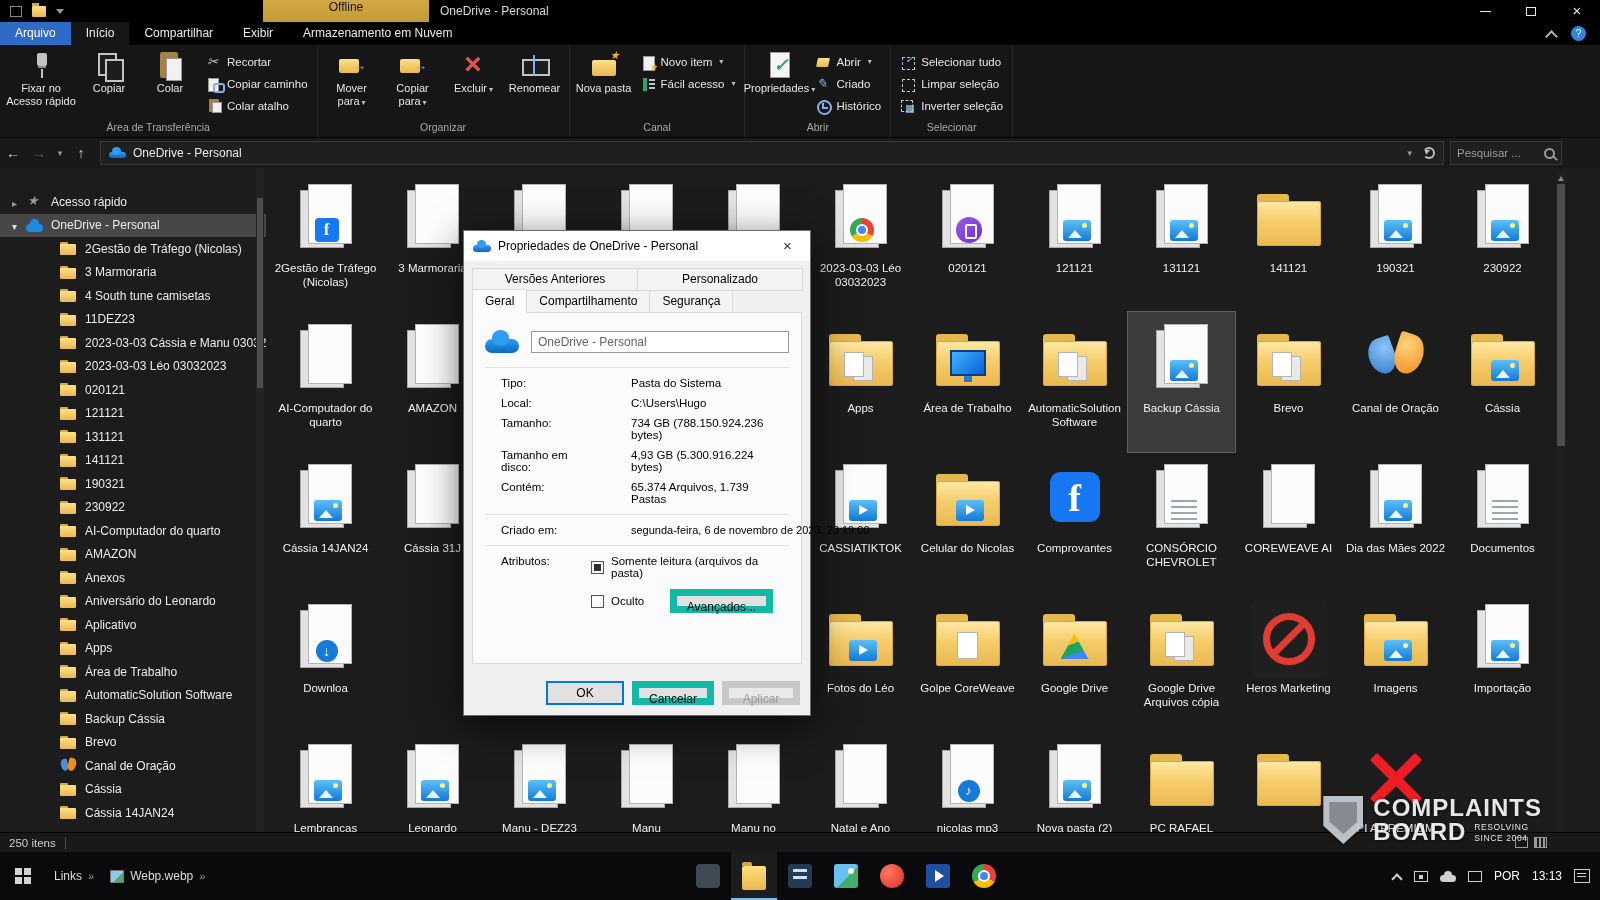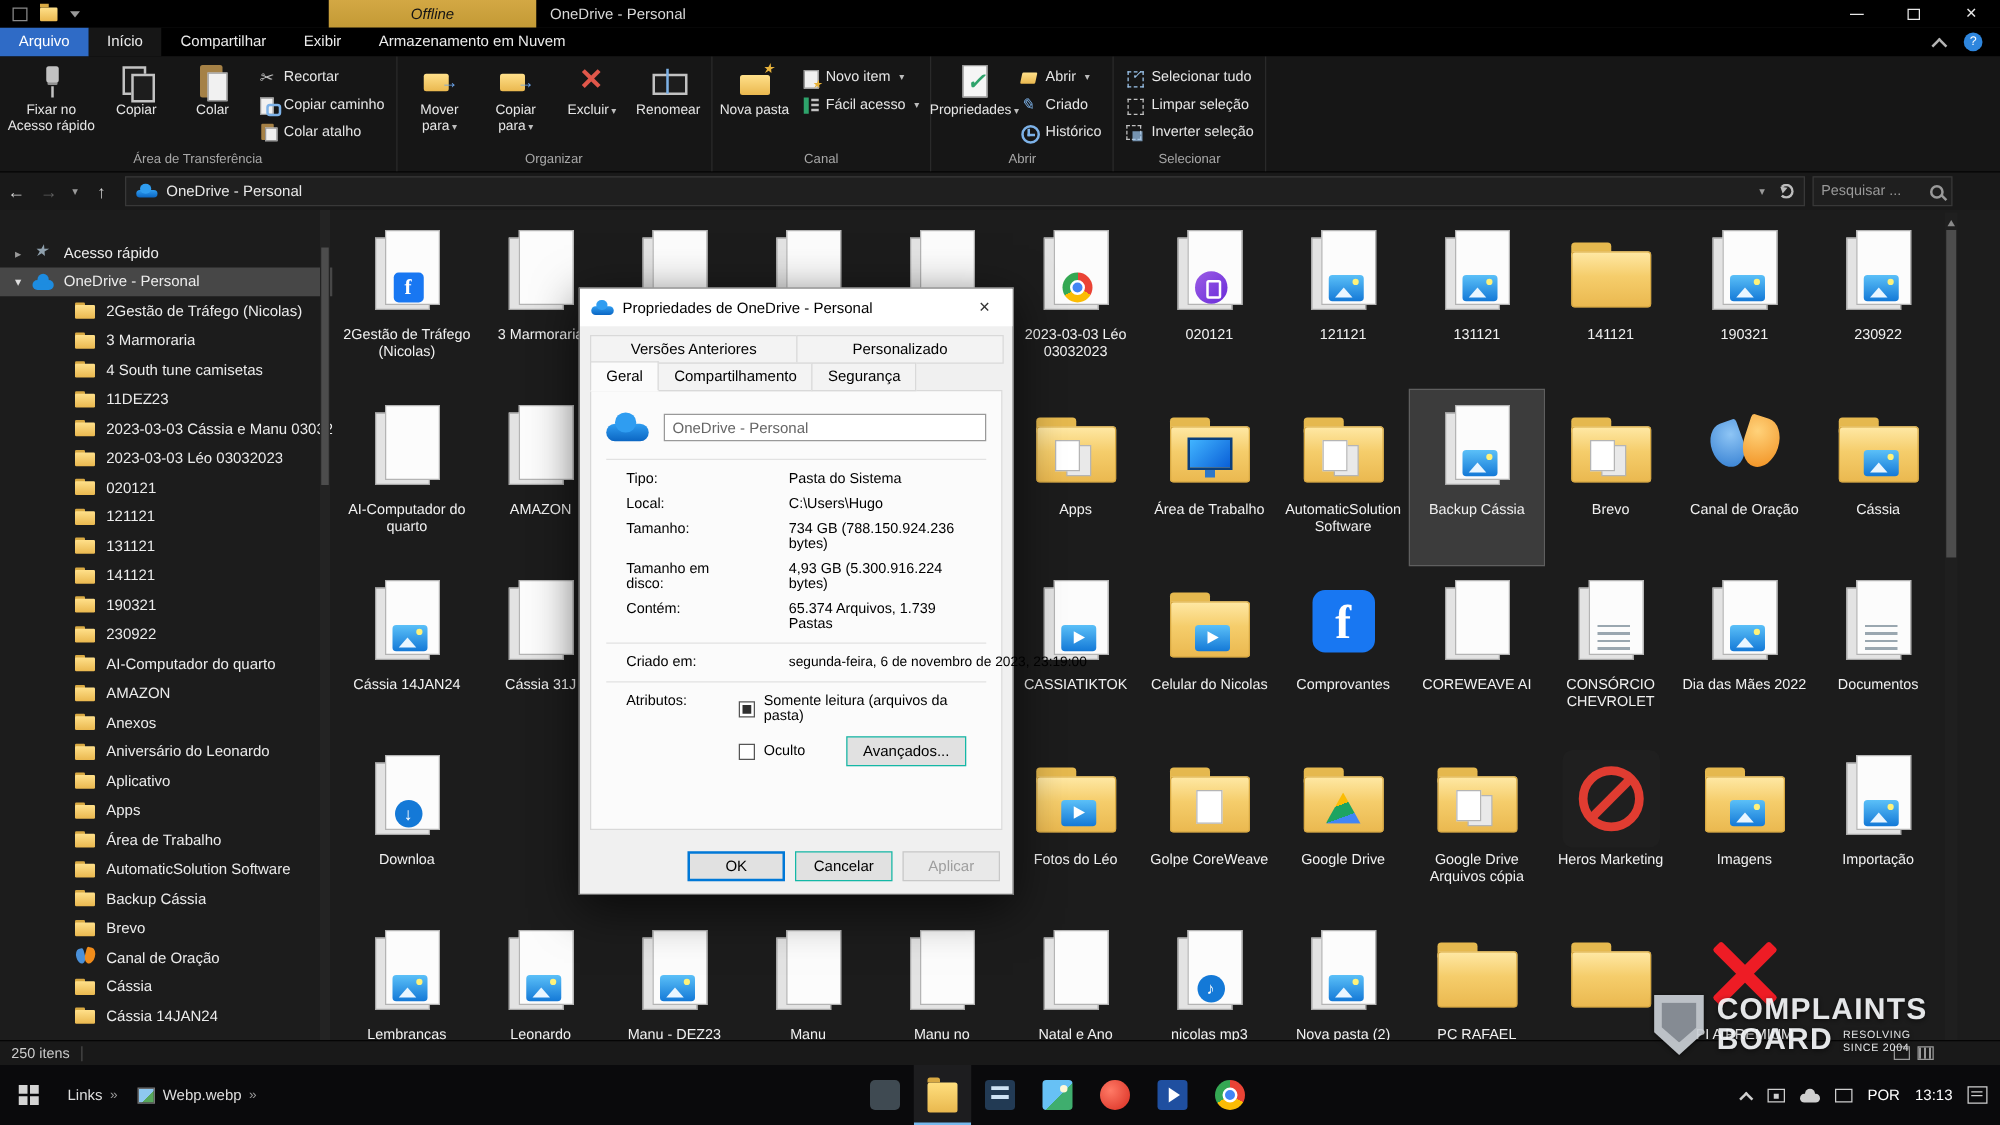--- a/index.html
+++ b/index.html
@@ -7,21 +7,21 @@
 body { font-family:"Liberation Sans", sans-serif; position:relative; overflow:hidden; }
 .screen { position:absolute; inset:0; width:1600px; height:900px; background:#1c1c1c; overflow:hidden; }
 
 
 .titlebar { position:absolute; left:0; top:0; right:0; height:22px; background:#000; display:flex; align-items:center; z-index:40; }
 .tb-icons { display:flex; align-items:center; gap:10px; padding:0 10px; }
 .tb-ic1 { width:12px; height:11px; border:1px solid #8a8a8a; display:inline-block; }
 .tb-ic2 { width:14px; height:11px; background:linear-gradient(180deg,#ffe08a,#eab84f); border-radius:1px; display:inline-block; position:relative; }
 .tb-ic2::before { content:""; position:absolute; left:0; top:-3px; width:7px; height:3px; background:#d8a943; }
 .tb-caret { width:0; height:0; border:4px solid transparent; border-top:5px solid #9a9a9a; margin-top:4px; }
-.offline-tab { position:absolute; left:263px; top:0; width:166px; height:22px; background:linear-gradient(180deg,#d3a844,#c39a35); color:#141414; font-size:12px; display:flex; align-items:center; justify-content:center;font-style:italic; }
+.offline-tab { position:absolute; left:263px; top:0; width:166px; height:22px; background:linear-gradient(180deg,#d3a844,#c39a35); color:#141414; font-size:12px; display:flex; justify-content:center; }
 .win-title { position:absolute; left:440px; top:0; height:22px; line-height:22px; color:#d8d8d8; font-size:12px; }
 .win-controls { position:absolute; right:0; top:0; height:22px; display:flex; }
 .wc { width:46px; height:22px; display:flex; align-items:center; justify-content:center; }
 .ic-min { width:11px; height:1px; background:#e8e8e8; display:block; }
 .ic-max { width:10px; height:9px; border:1px solid #e8e8e8; display:block; }
 .ic-x { color:#e8e8e8; font-size:15px; line-height:22px; }
 
 
 .menubar { position:absolute; left:0; top:22px; right:0; height:23px; background:#000; display:flex; align-items:stretch; z-index:39; }
 .menu-items { display:flex; }
@@ -194,21 +194,21 @@
 .frow { display:flex; margin:8px 16px; font-size:11.5px; }
 .flabel { width:90px; flex:none; }
 .fvalue { flex:1;padding-left:40px; }
 .fvalue.nowrap { white-space:nowrap; font-size:11px; }
 .attr-col { flex:1; display:flex; flex-direction:column; gap:10px; }
 .attr-line { display:flex; align-items:center; gap:7px; font-size:11.5px; }
 .attr-line2 { display:flex; align-items:center; justify-content:space-between; }
 .chk { width:13px; height:13px; border:1px solid #555; background:#fff; position:relative; flex:none; display:inline-block; }
 .chk.filled::after { content:""; position:absolute; inset:2px; background:#2f2f2f; }
 .dlg-buttons { position:absolute; right:10px; bottom:10px; display:flex; gap:8px; }
-.dbtn { min-width:78px; height:24px; background:#e1e1e1; border:1px solid #14b8a6; text-align:center; line-height:22px; font-size:12px; padding:0 10px; }
+.dbtn { min-width:78px; height:24px; background:#e1e1e1; border:7px solid #14b8a6; text-align:center; line-height:22px; font-size:12px; padding:0 10px; }
 .dbtn.default { border:2px solid #0078d7; line-height:20px; }
 .dbtn.disabled { color:#9e9e9e; background:#e9e9e9; border-color:#c8c8c8; }
 .dbtn.adv { min-width:96px; }
 
 
 .watermark { position:absolute; right:58px; bottom:56px; z-index:60; display:flex; align-items:center; gap:10px; color:#f4f6f8; opacity:.93; filter:drop-shadow(0 1px 2px rgba(0,0,0,.6)); }
 .wm-shield { width:40px; height:48px; background:#c9ced4; clip-path:polygon(0 0,100% 0,100% 62%,50% 100%,0 62%); position:relative; }
 .wm-shield::after { content:""; position:absolute; left:6px; top:6px; right:6px; bottom:10px; background:#8d949c; clip-path:polygon(0 0,100% 0,100% 62%,50% 100%,0 62%); }
 .wm-text { display:flex; flex-direction:column; line-height:1; }
 .wm-line1 { font-weight:bold; font-size:24px; letter-spacing:1px; }
@@ -829,30 +829,30 @@
 
       <div class="cell">
         <span class="gicon fb">
           <i class="badge"></i>
         </span>
         <span class="glabel">Comprovantes</span>
       </div>
 
       <div class="cell">
         <span class="gicon doc">
+          <i class="badge text"></i>
+        </span>
+        <span class="glabel">CONSÓRCIO CHEVROLET</span>
+      </div>
+
+      <div class="cell">
+        <span class="gicon doc">
           <i class="badge"></i>
         </span>
         <span class="glabel">COREWEAVE AI</span>
-      </div>
-
-      <div class="cell">
-        <span class="gicon doc">
-          <i class="badge text"></i>
-        </span>
-        <span class="glabel">CONSÓRCIO CHEVROLET</span>
       </div>
 
 
       <div class="cell">
         <span class="gicon doc">
           <i class="badge photo"></i>
         </span>
         <span class="glabel">Dia das Mães 2022</span>
       </div>
 

